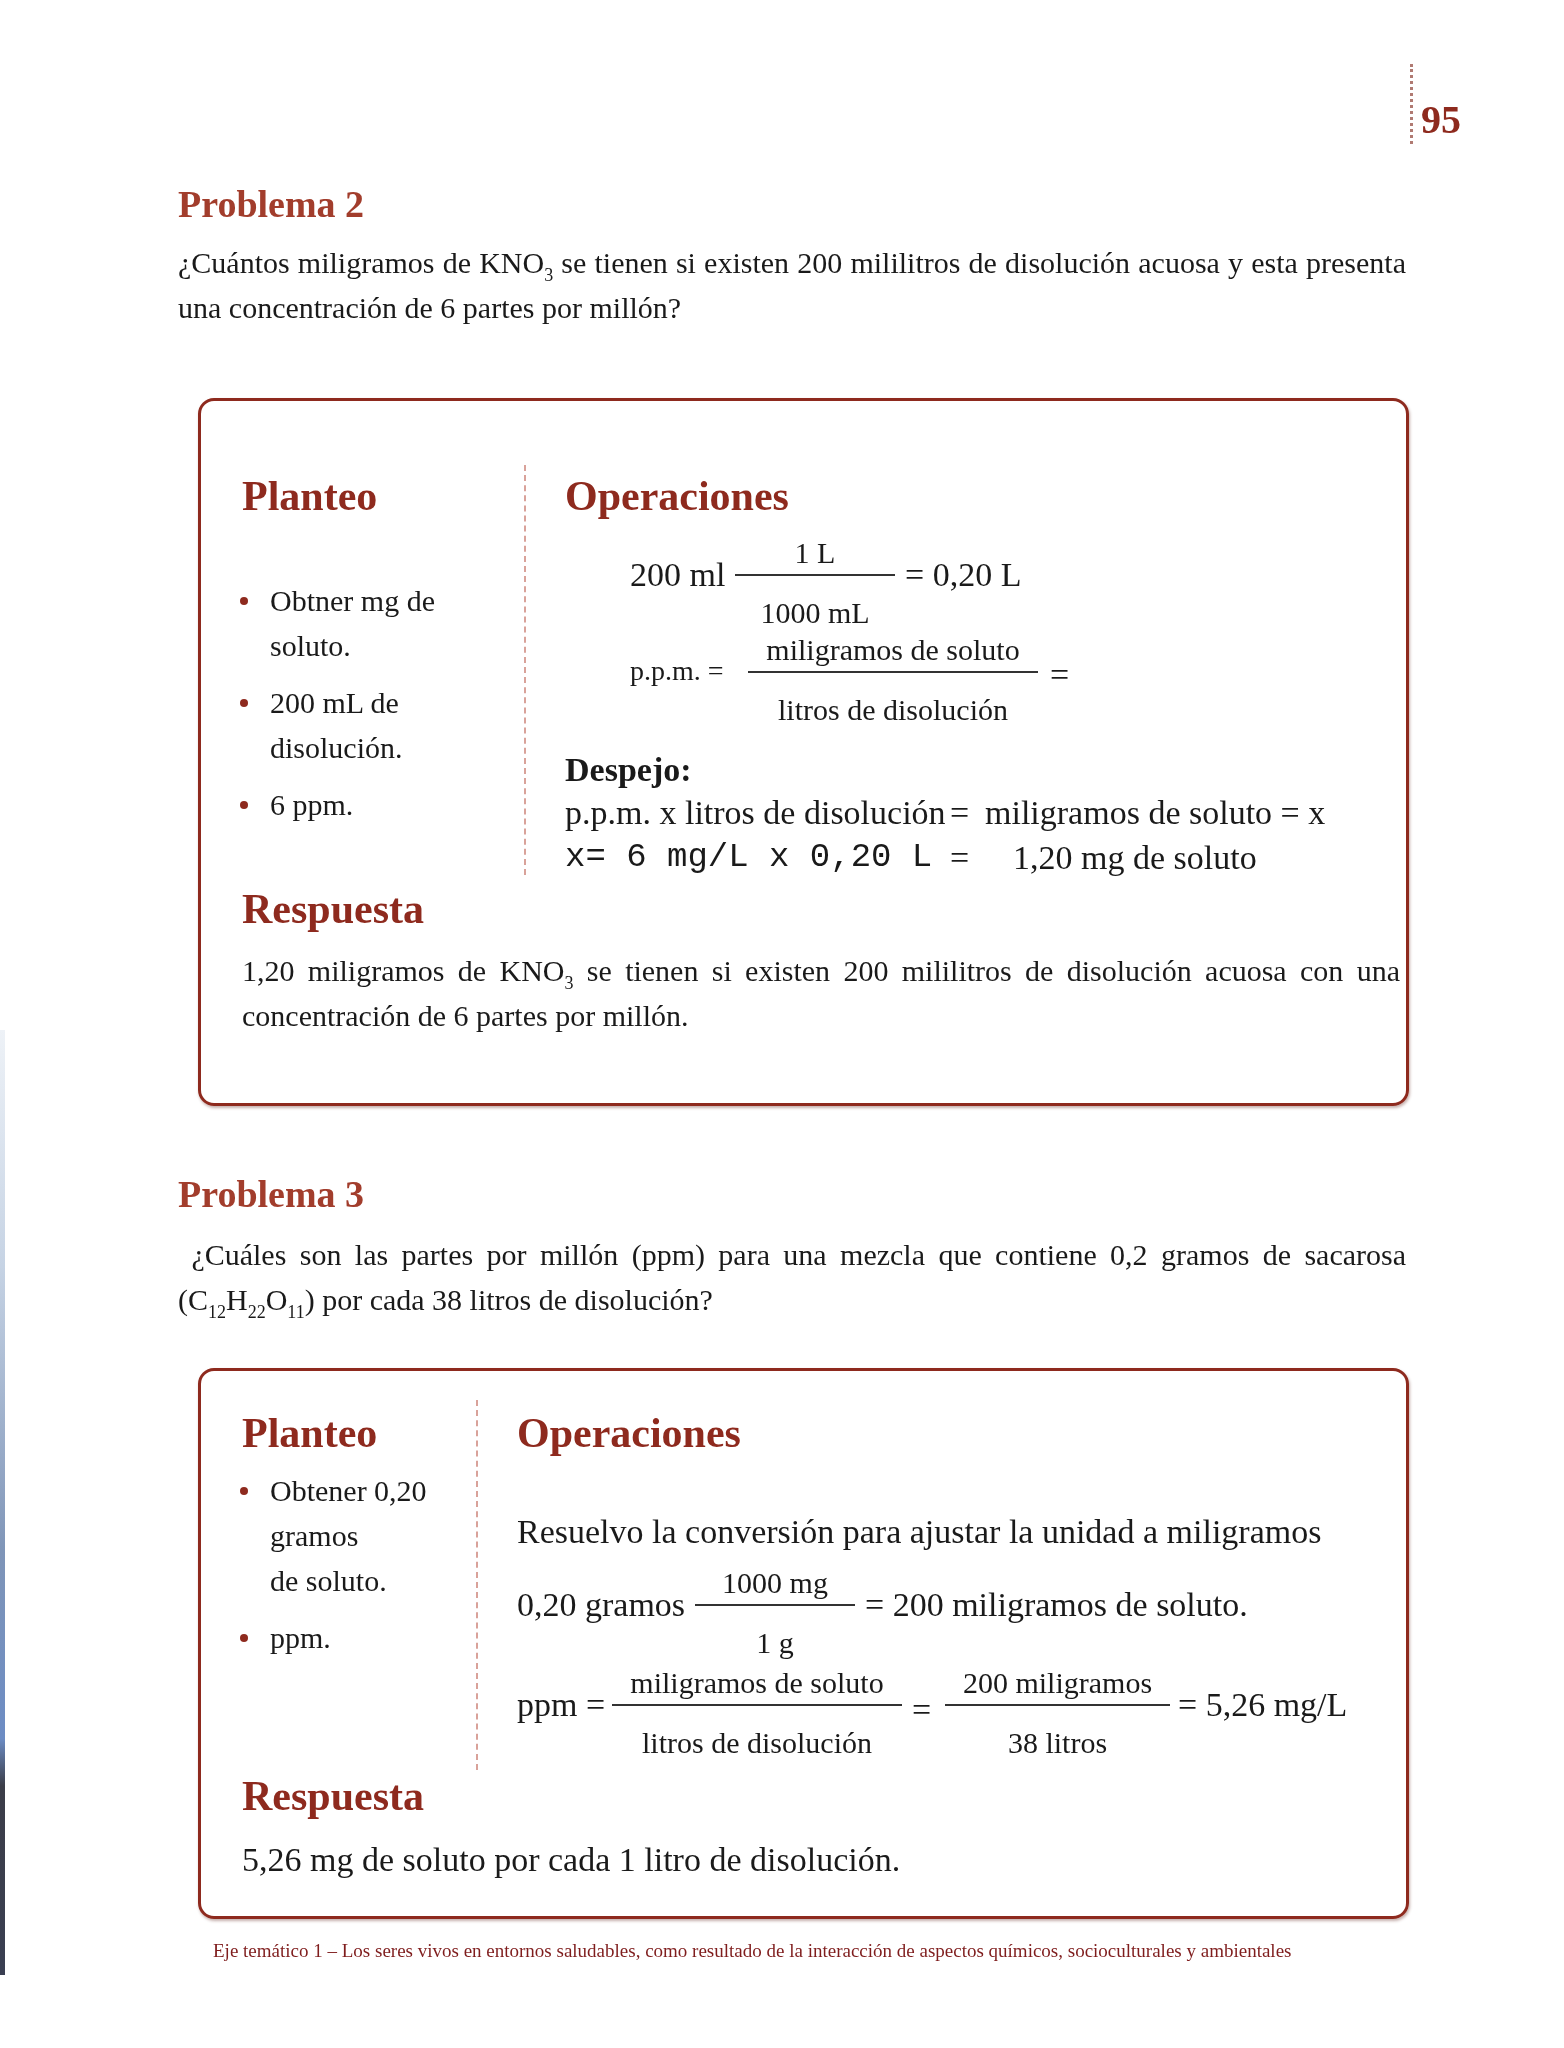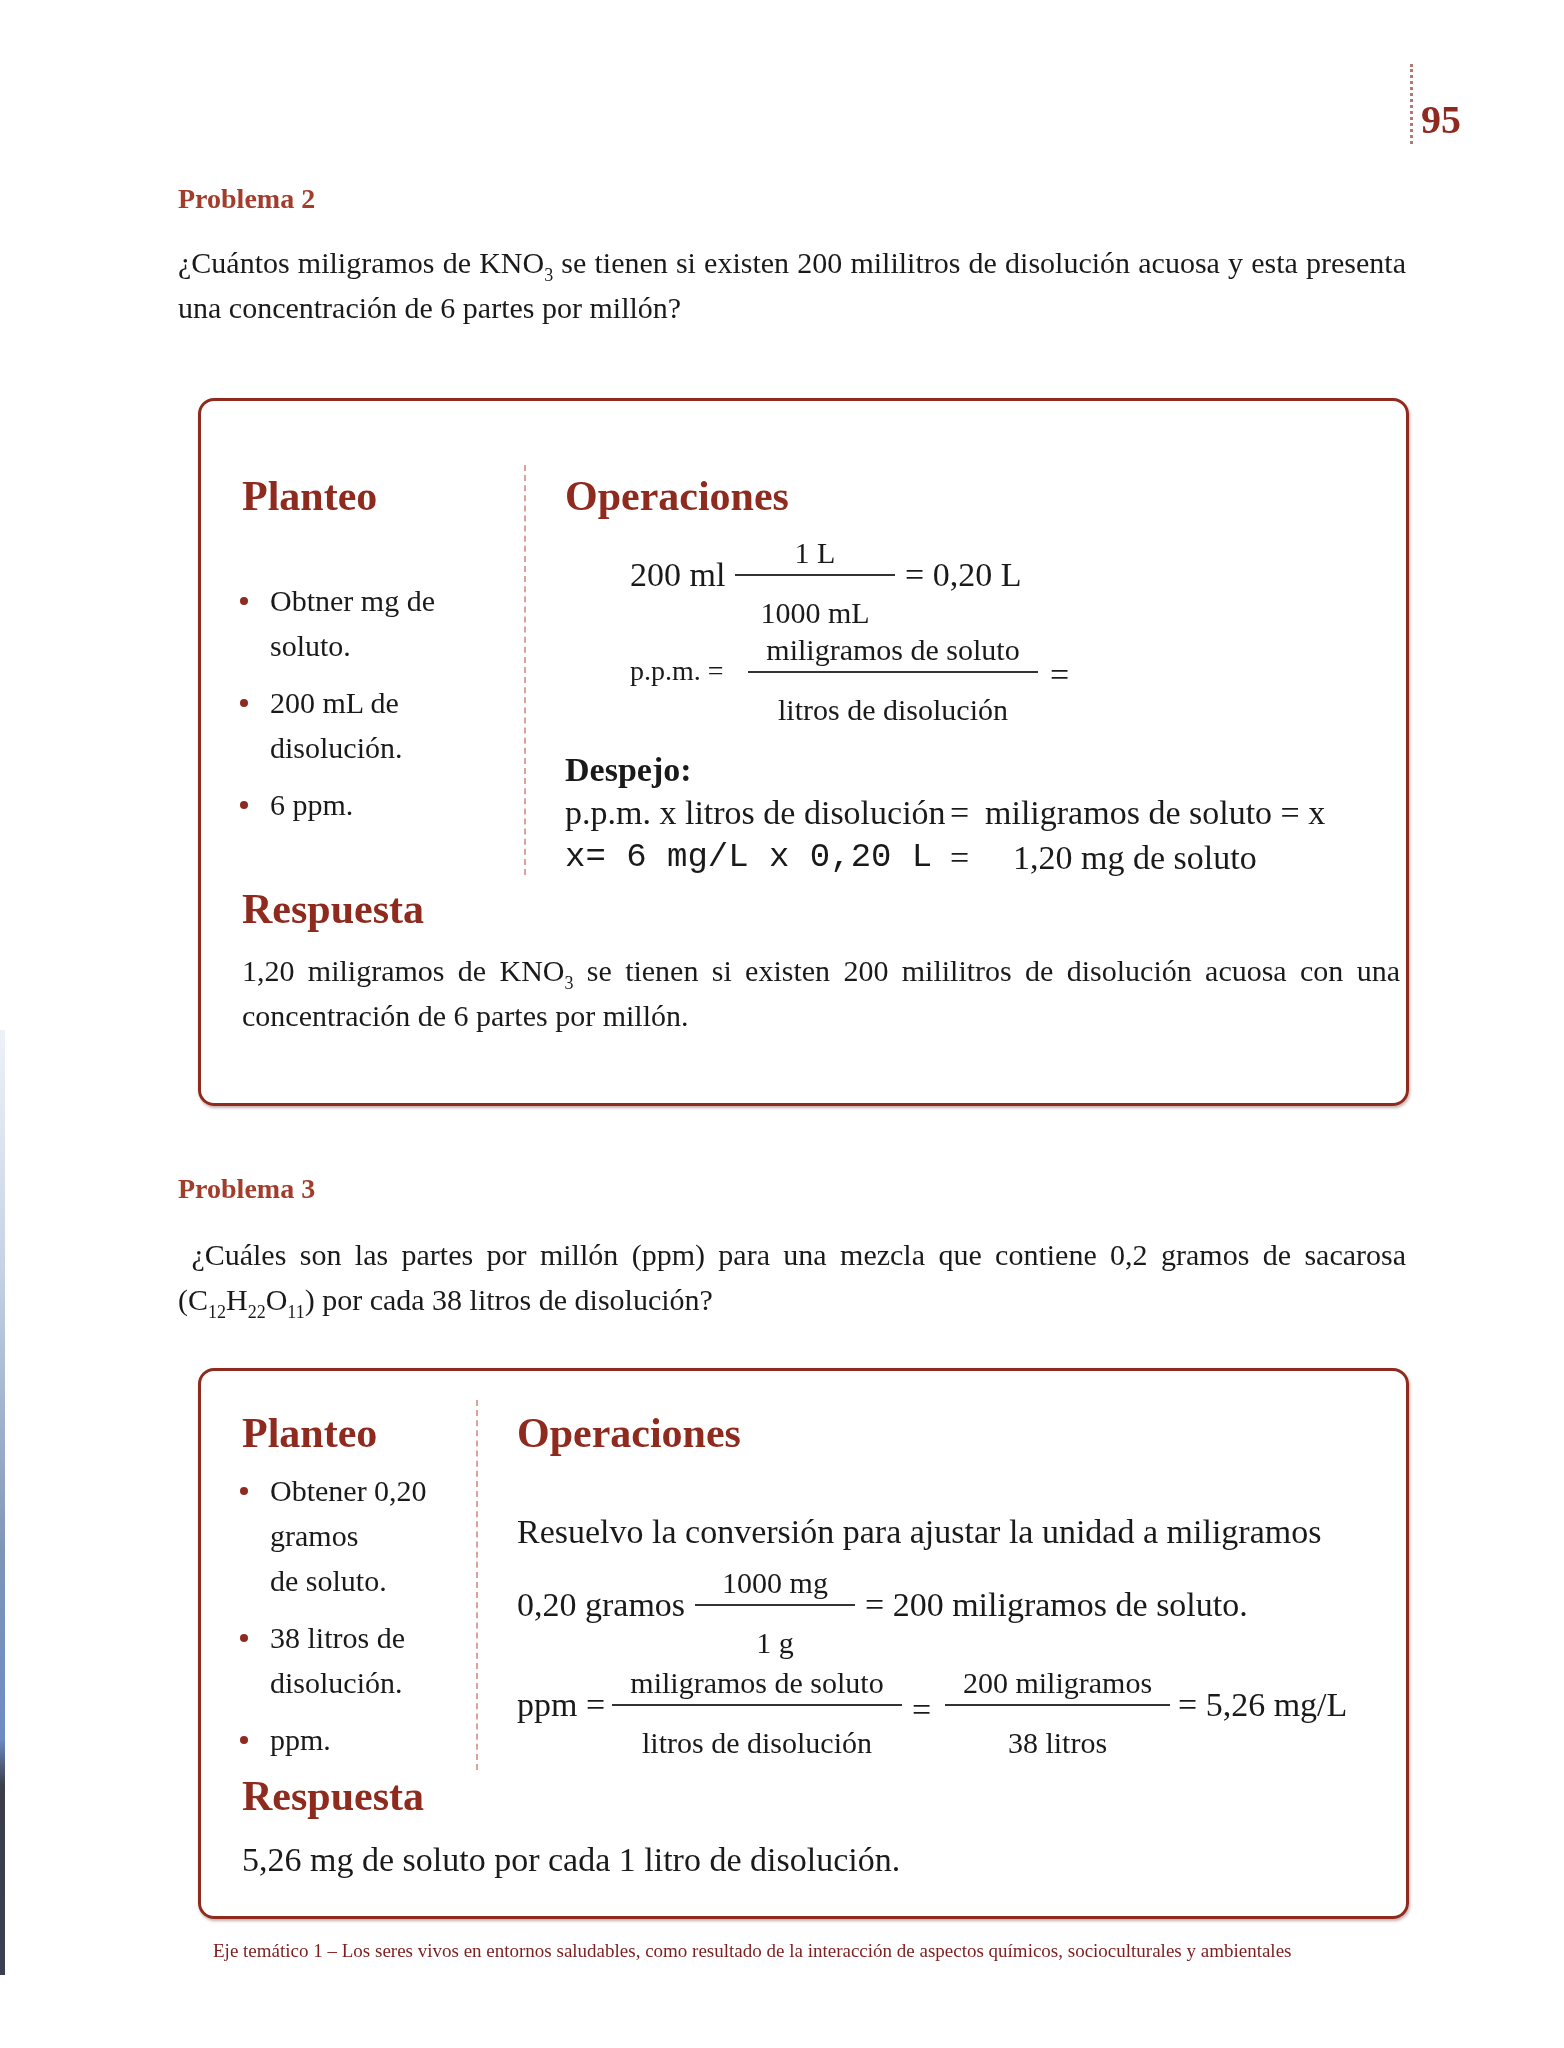--- a/index.html
+++ b/index.html
@@ -15,21 +15,21 @@
   }
   .page-num-rule {
     position:absolute; left:1410px; top:64px; height:80px; width:0;
     border-left:3px dotted #b07a72;
   }
   .page-num {
     position:absolute; left:1421px; top:100px;
     font-size:40px; font-weight:bold; color:#8e2a1e; line-height:1;
   }
   .prob-title {
-    position:absolute; font-size:28px; font-weight:bold; color:#a23d2c; line-height:1;
+    position:absolute; font-size:38px; font-weight:bold; color:#a23d2c; line-height:1;
   }
   .prob-text {
     position:absolute; font-size:30px; line-height:45px; text-align:justify; color:#1a1a1a;
   }
   sub { font-size:18px; vertical-align:-8px; line-height:0; }
   .box {
     position:absolute; border:3px solid #8e2a1e; border-radius:16px;
     box-shadow:1px 2px 3px rgba(90,30,20,0.35);
   }
   .head {
@@ -109,21 +109,20 @@
 
 <div class="box" style="left:198px;top:1368px;width:1205px;height:545px;"></div>
 
 <div class="head" style="left:242px;top:1412px;">Planteo</div>
 <ul class="bullets" style="left:240px;top:1468px;width:230px;">
   <li style="margin-bottom:12px;">
     <span>Obtener 0,20</span><br>
     <span>gramos</span><br>
     <span>de soluto.</span>
   </li>
-  <li style="margin-bottom:12px;">38 litros de disolución.</li>
   <li>ppm.</li>
 </ul>
 <div class="divider" style="left:476px;top:1400px;height:370px;"></div>
 
 <div class="head" style="left:517px;top:1412px;">Operaciones</div>
 <div class="txt" style="left:517px;top:1512px;">Resuelvo la conversión para ajustar la unidad a miligramos</div>
 
 <div class="txt" style="left:517px;top:1585px;">0,20 gramos</div>
 <div class="frac" style="left:695px;top:1568px;width:160px;">
   <span class="num">1000 mg</span>

